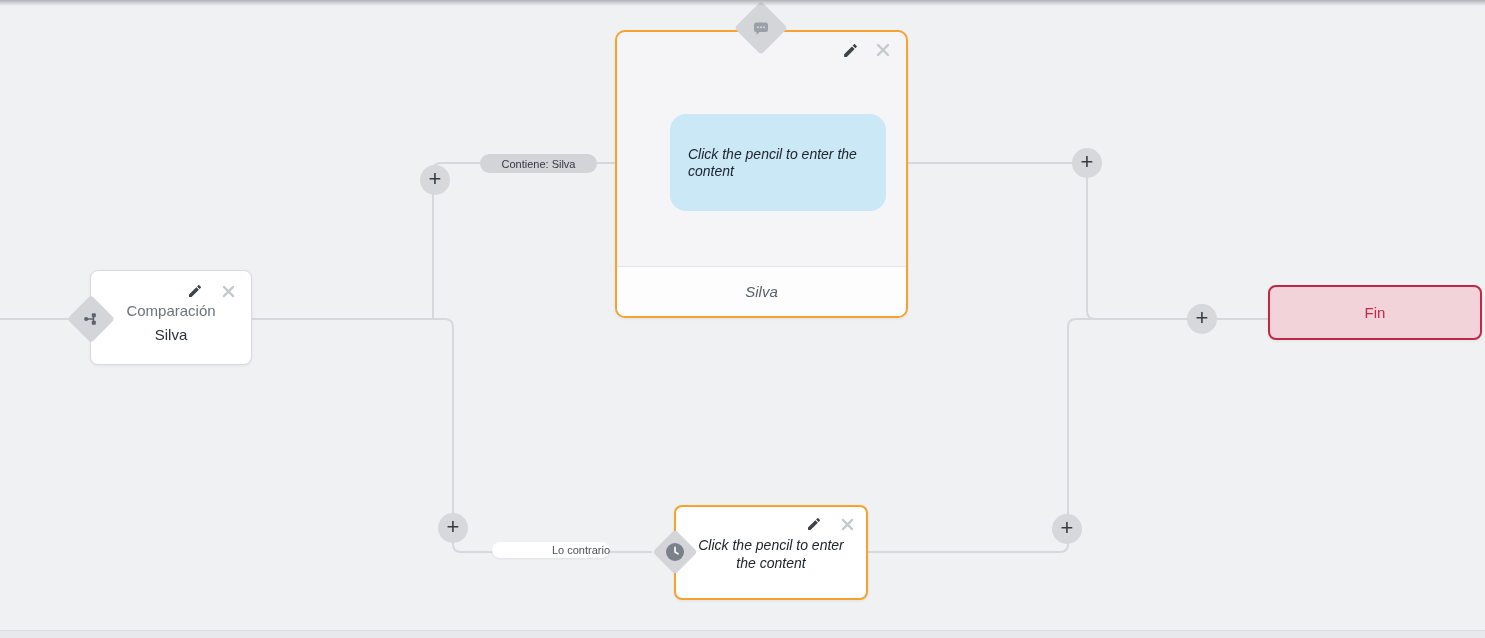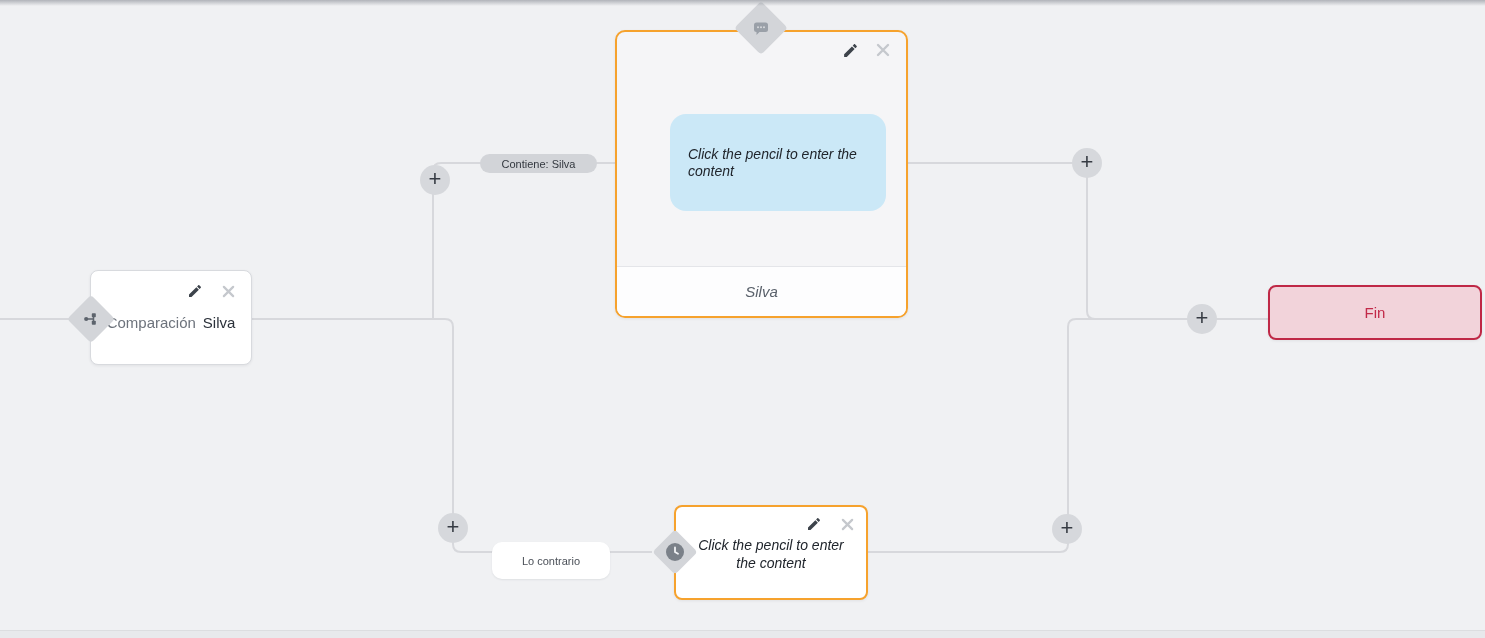--- a/index.html
+++ b/index.html
@@ -14,21 +14,21 @@
   .bottom-strip{position:absolute;left:0;bottom:0;width:100%;height:8px;
     background:#e8e9ec;border-top:1px solid rgba(0,0,0,0.05);z-index:9;}
   svg.edges{position:absolute;left:0;top:0;z-index:1;}
   svg.edges path{stroke:#d7d8dc;stroke-width:2;fill:none;}
 
   
   .node{position:absolute;z-index:2;box-shadow:0 1px 3px rgba(30,35,45,0.07);}
   .node-plain{background:#ffffff;border:1px solid #d8dade;border-radius:8px;}
   .node-orange{border:2px solid #f6a22d;border-radius:10px;font-style:italic;}
 
-  .cmp-node{left:90px;top:270px;width:162px;height:95px;display:flex;flex-direction:row;
+  .cmp-node{left:90px;top:270px;width:162px;height:95px;display:flex;flex-direction:column;
     align-items:center;justify-content:center;gap:7px;padding-top:10px;}
   .cmp-line1{font-size:15px;color:#6d737c;}
   .cmp-line2{font-size:15px;color:#2b313a;}
 
   .msg-node{left:615px;top:30px;width:293px;height:288px;background:#f5f5f7;}
   .msg-bubble{position:absolute;left:53px;top:82px;width:216px;height:97px;
     background:#cbe8f7;border-radius:16px;display:flex;align-items:center;
     padding:12px 18px;font-size:14px;line-height:1.2;color:#20252c;}
   .msg-footer{position:absolute;left:0;right:0;bottom:0;height:50px;background:#fdfdfe;
     border-top:1px solid #e4e5e9;border-radius:0 0 8px 8px;display:flex;align-items:center;
@@ -54,22 +54,22 @@
 
   
   .plus{position:absolute;width:30px;height:30px;border-radius:50%;background:#d6d8dc;z-index:4;
     display:flex;align-items:center;justify-content:center;color:#363b43;font-size:22px;
     font-weight:400;line-height:1;cursor:pointer;user-select:none;padding-bottom:2px;}
 
   
   .edge-label{position:absolute;z-index:5;height:19px;border-radius:10px;display:flex;
     align-items:center;justify-content:center;font-size:11px;white-space:nowrap;}
   .el-gray{left:480px;top:154px;width:117px;background:#d2d4d8;color:#33383f;}
-  .el-white{left:492px;top:542px;width:118px;height:37px;background:#ffffff;color:#4b5058;
-    box-shadow:0 1px 2px rgba(30,35,45,0.08);}
+  .el-white{left:492px;top:542px;width:118px;height:16px;background:#ffffff;color:#4b5058;
+    box-shadow:0 1px 2px rgba(30,35,45,0.08);justify-content:flex-end;}
 </style>
 </head>
 <body>
 
 <div class="canvas">
   <div class="top-shadow"></div>
   <div class="bottom-strip"></div>
 
   <svg class="edges" width="1485" height="638">
     <path d="M 0 319 H 74"></path>

